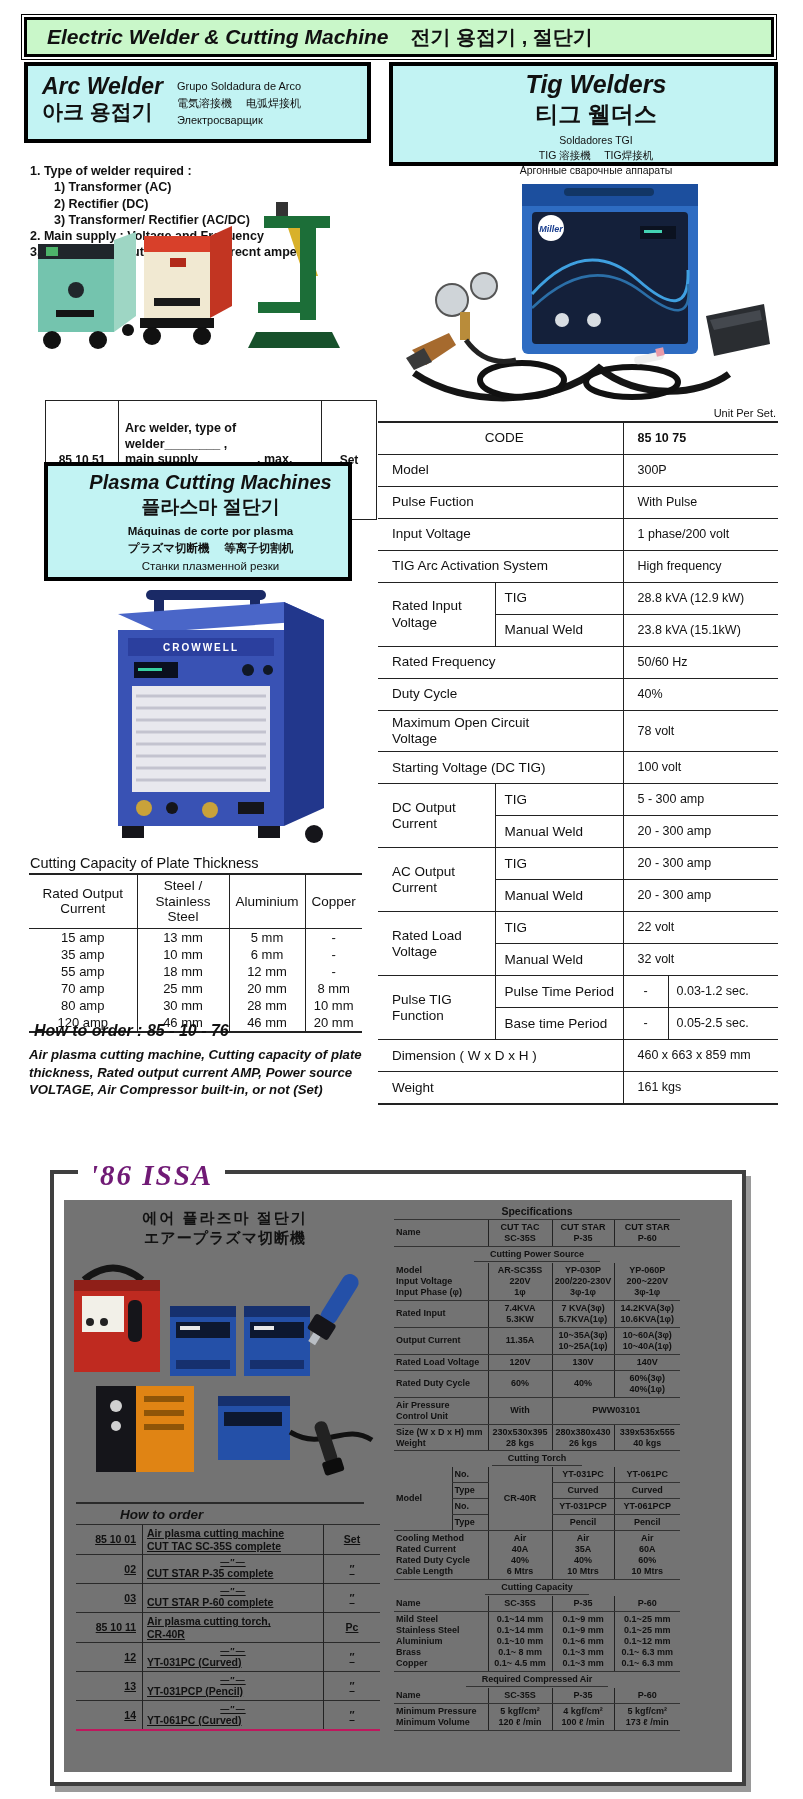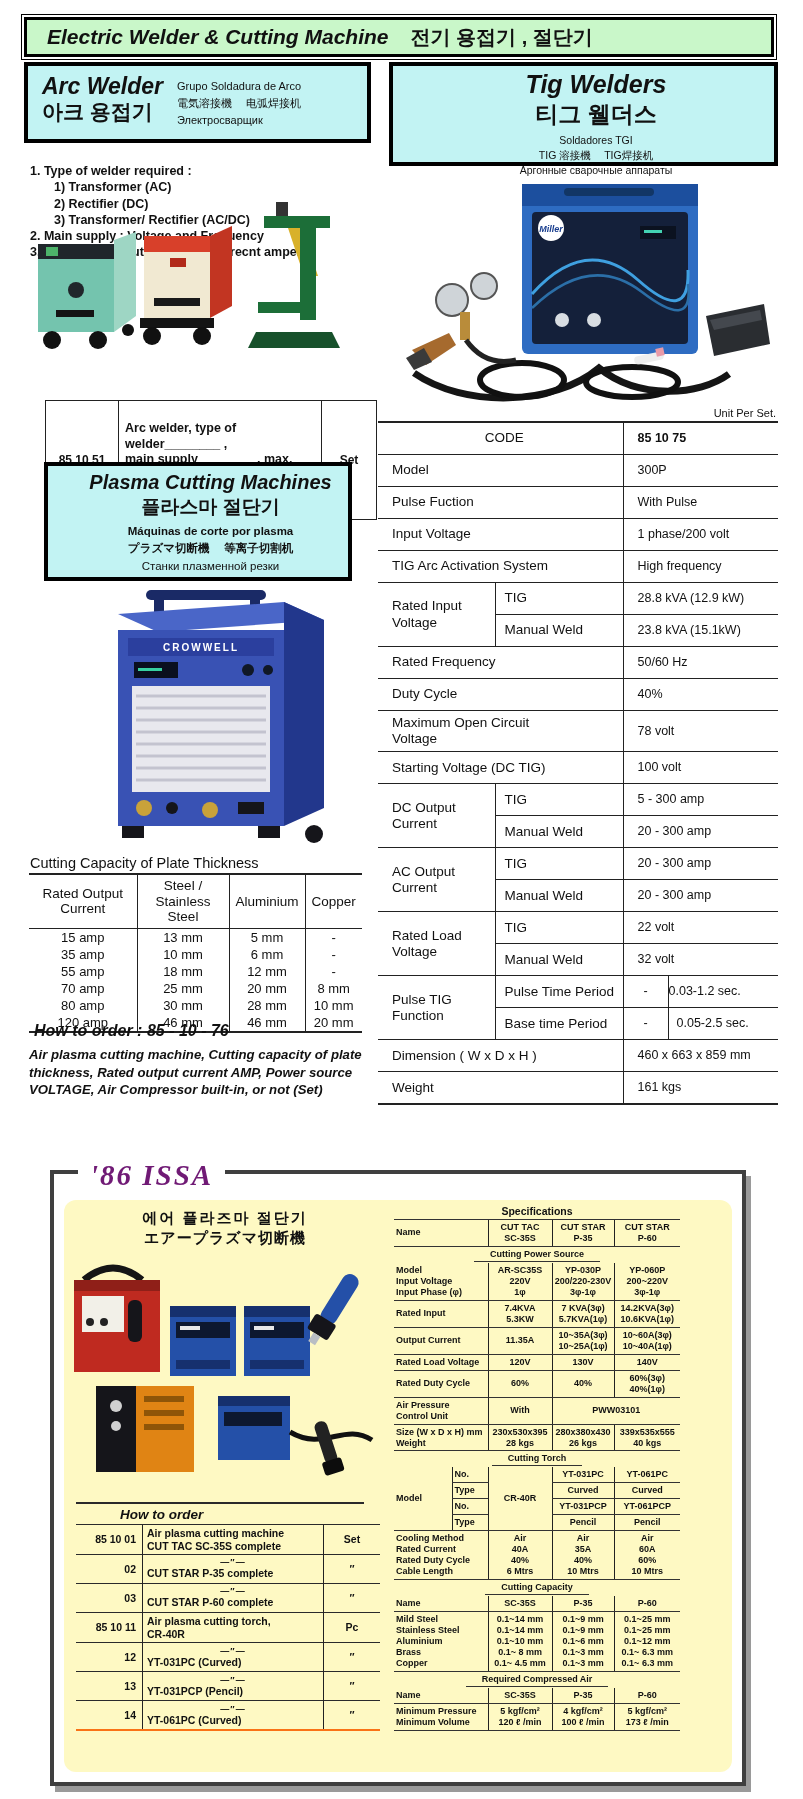--- a/index.html
+++ b/index.html
@@ -67,32 +67,32 @@
   .tigtab td.sub{padding-left:9px;}
   .tigtab td.v{font-size:12.5px;}
   .vl{border-left:1.5px solid #222;}
 
   
   .issa{left:50px;top:1170px;width:696px;height:616px;border:4px solid #3f3f3f;box-sizing:border-box;
         background:#fff;box-shadow:5px 6px 0 #9a9a9a;}
   .issa-title{position:absolute;top:-15px;left:24px;background:#fff;padding:0 12px;
               font-family:"Liberation Serif",serif;font-style:italic;font-weight:bold;
               font-size:29px;color:#701a75;letter-spacing:2px;}
-  .panel{position:absolute;left:10px;right:10px;top:26px;bottom:10px;background:#fef9c3;border-radius:12px;}
+  .panel{position:absolute;left:10px;right:10px;top:26px;bottom:10px;background:#737373;}
   .lt{position:absolute;left:0px;top:8px;width:322px;text-align:center;line-height:1.35;}
   .lt .kr{font-size:15px;font-weight:bold;letter-spacing:2px;}
   .lt .en{font-family:"Liberation Serif",serif;font-size:17px;font-weight:bold;}
   .lt .jp{font-family:"Liberation Serif",serif;font-size:15px;font-weight:bold;letter-spacing:1px;}
 
   
   .ordwrap{position:absolute;left:12px;top:302px;width:288px;}
   .ord-title{border-top:2px solid #2a2a2a;padding:3px 0 2px 44px;font-style:italic;
              font-weight:bold;font-size:13.5px;}
   .ordtab{border-collapse:collapse;table-layout:fixed;width:288px;font-size:10.5px;font-weight:bold;
-          border-bottom:2px solid #f97316;}
+          border-bottom:2px solid #be185d;text-decoration:underline;}
   .ordtab td{border-top:1.6px solid #2a2a2a;padding:2px 4px;vertical-align:middle;height:24px;line-height:1.2;}
   .ordtab .code{width:56px;text-align:right;padding-right:6px;}
   .ordtab .item{width:172px;}
   .ordtab .unit{width:48px;text-align:center;}
   .ordtab .item .ditto{text-align:center;font-size:9px;letter-spacing:1px;line-height:1;}
   .ordtab .item div:empty{display:none;}
 
   
   .specwrap{position:absolute;left:330px;top:4px;width:286px;}
   .spec-title{text-align:center;font-weight:bold;font-size:10.5px;padding:1px 0 2px;
@@ -401,21 +401,21 @@
       <td colspan="2" class="vl v">22 volt</td>
     </tr>
     <tr>
       <td class="vl sub">Manual Weld</td>
       <td colspan="2" class="vl v">32 volt</td>
     </tr>
     <tr>
       <td rowspan="2">Pulse TIG Function</td>
       <td class="vl sub">Pulse Time Period</td>
       <td class="vl v c" style="padding:4px 2px">-</td>
-      <td class="vl v" style="padding-left:0">0.03-1.2 sec.</td>
+      <td class="vl v" style="padding-left:8px">0.03-1.2 sec.</td>
     </tr>
     <tr>
       <td class="vl sub">Base time Period</td>
       <td class="vl v c" style="padding:4px 2px">-</td>
       <td class="vl v" style="padding-left:8px">0.05-2.5 sec.</td>
     </tr>
     <tr>
       <td colspan="2">Dimension ( W x D  x H )</td>
       <td colspan="2" class="vl v">460 x 663 x 859 mm</td>
     </tr>

